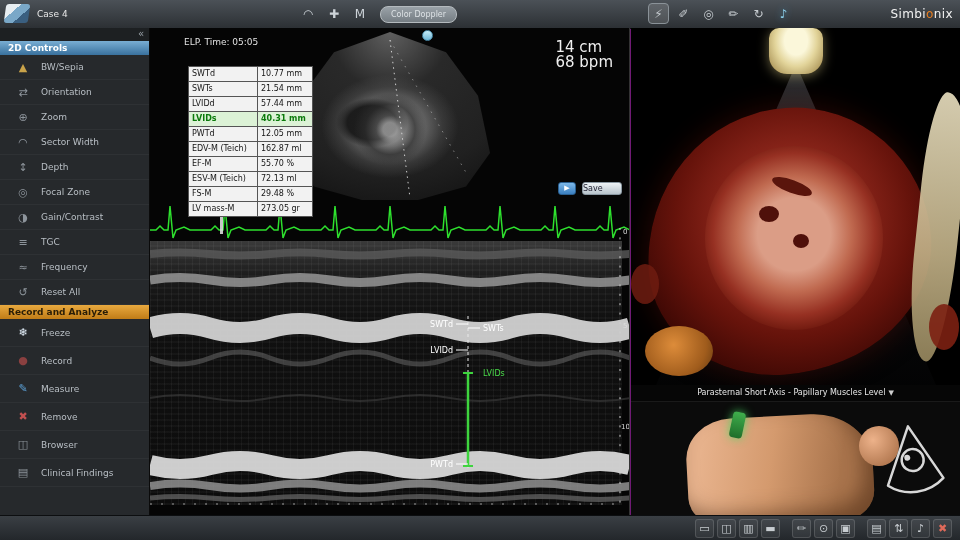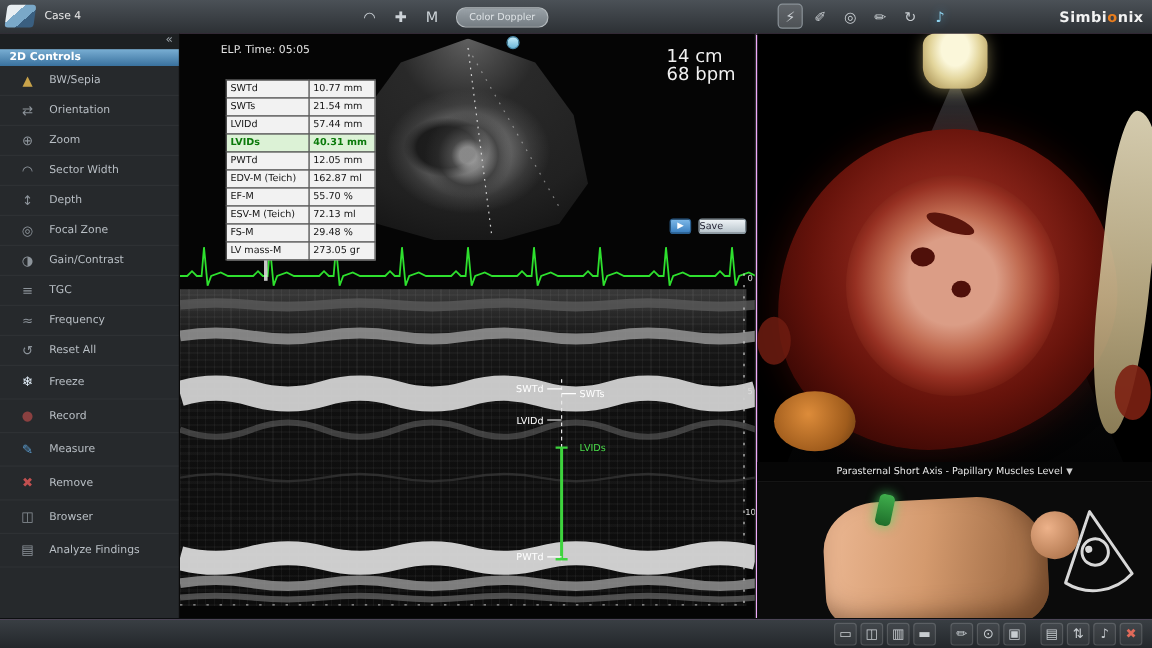--- a/index.html
+++ b/index.html
@@ -1,35 +1,35 @@
 <!DOCTYPE html>
 <html><head>
 <meta charset="utf-8">
 <style>
   html,body{margin:0;padding:0;background:#000;width:960px;height:540px;overflow:hidden;
     font-family:"DejaVu Sans","Liberation Sans",sans-serif;-webkit-font-smoothing:antialiased;}
-  #app{position:relative;width:960px;height:540px;background:#f0abfc;}
+  #app{position:relative;width:960px;height:540px;background:#701a75;}
 
   
   .topbar{position:absolute;left:0;top:0;width:960px;height:28px;
     background:linear-gradient(#4b5157,#2c3034);border-bottom:1px solid #121416;}
   .logo{position:absolute;left:5px;top:4px;width:24px;height:19px;border-radius:3px;
     background:linear-gradient(135deg,#e8eef2 0 35%,#7aa8c8 35% 65%,#3a5f80 65%);transform:skewX(-8deg);}
   .case-label{position:absolute;left:37px;top:0;line-height:28px;font-size:9px;color:#e8e8e8;}
   .tb-center{position:absolute;left:298px;top:4px;display:flex;align-items:center;gap:6px;}
   .tb-icon{width:20px;height:20px;display:flex;align-items:center;justify-content:center;
     color:#cdd3d8;font-size:12px;}
   .doppler-pill{height:15px;line-height:15px;padding:0 10px;border-radius:8px;margin-left:4px;
     background:linear-gradient(#9aa2a8,#757d83);border:1px solid #b4babe;color:#dde2e5;font-size:8px;}
   .tb-right{position:absolute;left:648px;top:3px;display:flex;align-items:center;gap:4px;}
   .tb-btn{width:21px;height:21px;border-radius:4px;display:flex;align-items:center;justify-content:center;
     color:#c8cdd1;font-size:12px;}
   .tb-btn.active{background:rgba(255,255,255,0.14);border:1px solid #8a9298;box-sizing:border-box;}
   .tb-btn.glow{color:#8ed2ee;text-shadow:0 0 7px #4aa8d8;}
-  .brand{position:absolute;right:7px;top:7px;font-size:12px;font-weight:bold;color:#f2f2f2;letter-spacing:0.4px;}
+  .brand{position:absolute;right:7px;top:7px;font-size:12px;font-weight:normal;color:#f2f2f2;letter-spacing:0.4px;}
   .brand .o{color:#e87d1e;}
 
   
   .sidebar{position:absolute;left:0;top:28px;width:150px;height:487px;background:#26292c;
     border-right:1px solid #0a0a0a;box-sizing:border-box;}
   .sb-top{height:13px;background:#1d2022;text-align:right;color:#9aa2a8;font-size:10px;line-height:12px;padding-right:5px;}
   .sec-header{height:14px;line-height:14px;font-size:9px;font-weight:bold;padding-left:8px;}
   .sec-header.blue{background:linear-gradient(#79aed3,#39719e);color:#fff;}
   .sec-header.amber{background:linear-gradient(#e8a93f,#c07c17);color:#2a1d06;}
   .sb-item{height:25px;display:flex;align-items:center;padding-left:15px;gap:10px;color:#b9bfc5;
@@ -183,20 +183,21 @@
           <span class="sb-label">TGC</span>
         </div>
         <div class="sb-item">
           <span class="sb-icon">≈</span>
           <span class="sb-label">Frequency</span>
         </div>
         <div class="sb-item">
           <span class="sb-icon">↺</span>
           <span class="sb-label">Reset All</span>
         </div>
+        <div class="sec-header amber">Record and Analyze</div>
         <div class="sb-item tall">
           <span class="sb-icon" style="color: rgb(232, 244, 255);">❄</span>
           <span class="sb-label">Freeze</span>
         </div>
         <div class="sb-item tall">
           <span class="sb-icon" style="color: rgb(138, 64, 64);">●</span>
           <span class="sb-label">Record</span>
         </div>
         <div class="sb-item tall">
           <span class="sb-icon" style="color: rgb(91, 159, 212);">✎</span>
@@ -205,21 +206,21 @@
         <div class="sb-item tall">
           <span class="sb-icon" style="color: rgb(194, 80, 80);">✖</span>
           <span class="sb-label">Remove</span>
         </div>
         <div class="sb-item tall">
           <span class="sb-icon">◫</span>
           <span class="sb-label">Browser</span>
         </div>
         <div class="sb-item tall">
           <span class="sb-icon">▤</span>
-          <span class="sb-label">Analyze Findings</span>
+          <span class="sb-label">Clinical Findings</span>
         </div>
       </div>
   </div>
 
   <div class="us-area">
     <div class="fan"></div>
     <div class="mmode-bg"></div>
 
     <svg class="overlay" width="480" height="487" viewBox="0 0 480 487">
 

